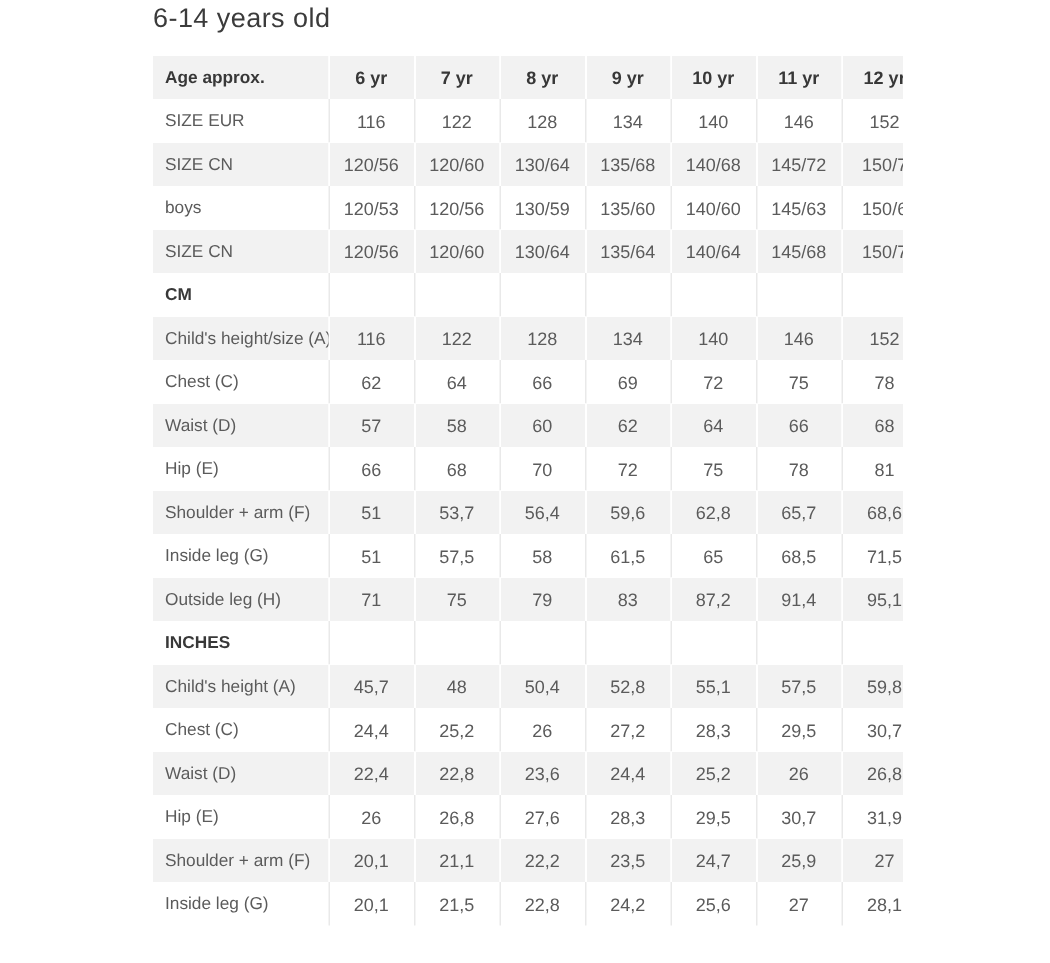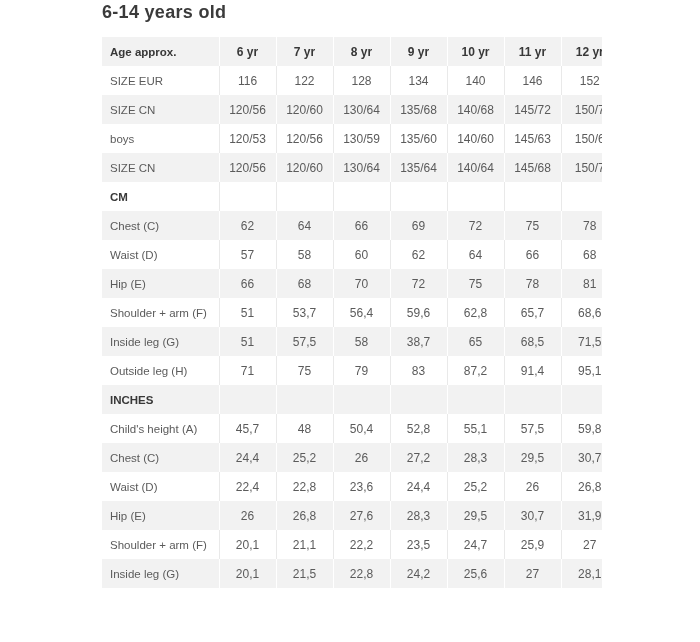--- a/index.html
+++ b/index.html
@@ -7,21 +7,21 @@
     width: 700px; height: 642px;
     background: #ffffff;
     font-family: "Liberation Sans", sans-serif;
     position: relative;
     overflow: hidden;
   }
   .page-title {
     position: absolute;
     left: 102px; top: 0px;
     font-size: 18px;
-    font-weight: 700;
+    font-weight: 400;
     color: #3b3b3b;
     letter-spacing: 0.3px;
     line-height: 24px;
   }
   .table-wrap {
     position: absolute;
     left: 102px; top: 37px;
     width: 500px; height: 605px;
     overflow: hidden;
   }
@@ -135,20 +135,30 @@
           <td class="section-label">CM</td>
           <td></td>
           <td></td>
           <td></td>
           <td></td>
           <td></td>
           <td></td>
           <td></td>
         </tr>
         <tr>
+          <td>Child's height/size (A)</td>
+          <td>116</td>
+          <td>122</td>
+          <td>128</td>
+          <td>134</td>
+          <td>140</td>
+          <td>146</td>
+          <td>152</td>
+        </tr>
+        <tr>
           <td>Chest (C)</td>
           <td>62</td>
           <td>64</td>
           <td>66</td>
           <td>69</td>
           <td>72</td>
           <td>75</td>
           <td>78</td>
         </tr>
         <tr>
@@ -179,21 +189,21 @@
           <td>59,6</td>
           <td>62,8</td>
           <td>65,7</td>
           <td>68,6</td>
         </tr>
         <tr>
           <td>Inside leg (G)</td>
           <td>51</td>
           <td>57,5</td>
           <td>58</td>
-          <td>38,7</td>
+          <td>61,5</td>
           <td>65</td>
           <td>68,5</td>
           <td>71,5</td>
         </tr>
         <tr>
           <td>Outside leg (H)</td>
           <td>71</td>
           <td>75</td>
           <td>79</td>
           <td>83</td>

